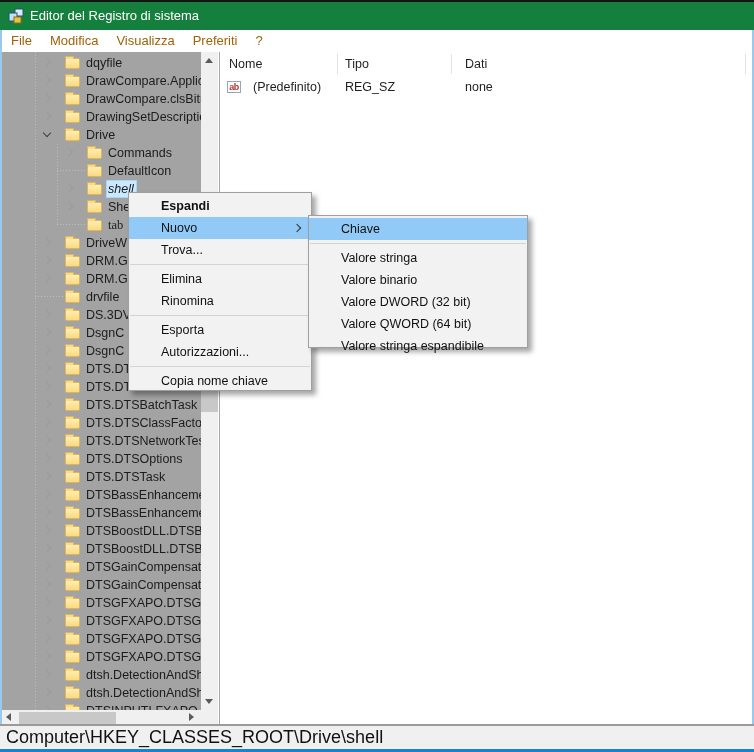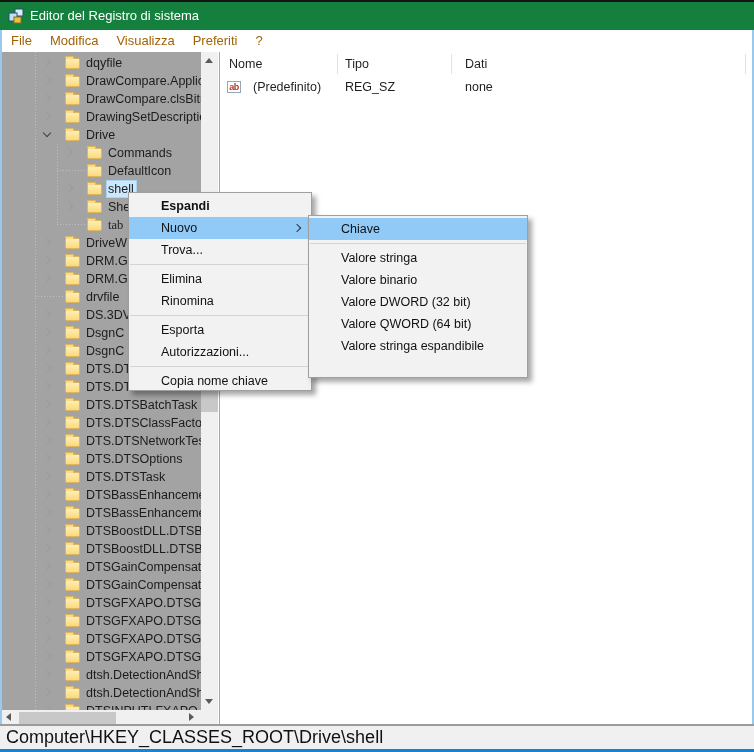--- a/index.html
+++ b/index.html
@@ -31,21 +31,21 @@
   .chev.closed{border-top:1.4px solid #9b9b9b;border-right:1.4px solid #9b9b9b;transform:rotate(45deg);}
   .chev.open{border-top:1.6px solid #3f3f3f;border-right:1.6px solid #3f3f3f;transform:rotate(135deg);top:4px;}
   .lvl1 .chev{left:43px;} .lvl2 .chev{left:65px;}
   .stub{position:absolute;top:8px;height:1px;background:repeating-linear-gradient(90deg,#bfbfbf 0 1px,transparent 1px 3px);}
   .lvl1 .stub{left:34px;width:28px;} .lvl2 .stub{left:56px;width:28px;}
   .folder{position:absolute;top:4px;width:15px;height:11px;background:linear-gradient(180deg,#ffeeb3,#fada7e);border:1px solid #e0b65b;border-radius:1.5px;box-sizing:border-box;}
   .folder:before{content:'';position:absolute;top:-3px;left:-1px;width:7px;height:2px;background:#f7dc8e;border:1px solid #e0b65b;border-bottom:none;border-radius:1px 1px 0 0;}
   .lvl1 .folder{left:64px;} .lvl2 .folder{left:86px;}
   .tlabel{position:absolute;top:0;padding:0 3px 0 2px;}
   .lvl1 .tlabel{left:83px;} .lvl2 .tlabel{left:105px;}
-  .sel .tlabel{background:#cce8ff;box-shadow:0 0 0 1px #a9d6f5 inset;}
+  .sel .tlabel{background:#cce8ff;box-shadow:0 0 0 1px #a9d6f5 inset;font-style:italic;}
 
   
   .vscroll{position:absolute;left:200px;top:0;width:17px;height:658px;background:#f0f0f0;}
   .hscroll{position:absolute;left:0;top:658px;width:217px;height:16px;background:#f0f0f0;}
   .sbtn{position:absolute;}
   .tri{position:absolute;width:0;height:0;}
   .tri.up{left:4px;top:6px;border-left:4px solid transparent;border-right:4px solid transparent;border-bottom:5px solid #5a5a5a;}
   .tri.down{left:4px;top:6px;border-left:4px solid transparent;border-right:4px solid transparent;border-top:5px solid #5a5a5a;}
   .tri.left{left:5px;top:3px;border-top:4px solid transparent;border-bottom:4px solid transparent;border-right:5px solid #5a5a5a;}
   .tri.right{left:6px;top:3px;border-top:4px solid transparent;border-bottom:4px solid transparent;border-left:5px solid #5a5a5a;}
@@ -59,21 +59,21 @@
   .hc0{left:8px;} .hc1{left:124px;} .hc2{left:244px;}
   .hsep{position:absolute;top:2px;height:20px;width:1px;background:#e2e2e2;}
   .hs0{left:116px;} .hs1{left:230px;} .hs2{left:524px;}
   .lrow{position:absolute;left:0;top:26px;width:100%;height:18px;line-height:18px;}
   .abicon{position:absolute;left:6px;top:3px;width:14px;height:12px;background:#fff;border:1px solid #97a6b5;box-sizing:border-box;font-size:9px;font-weight:bold;color:#b0382e;line-height:10px;text-align:center;letter-spacing:-0.5px;}
   .lc-name{position:absolute;left:32px;} .lc-type{position:absolute;left:124px;} .lc-data{position:absolute;left:244px;}
 
   
   .cmenu{position:absolute;background:#f2f2f2;border:1px solid #9f9f9f;box-shadow:4px 4px 5px rgba(0,0,0,.35);box-sizing:border-box;padding-top:2px;font-size:12.5px;color:#111;}
   #contextmenu{left:128px;top:192px;width:184px;height:199px;z-index:30;}
-  #submenu{left:308px;top:215px;width:220px;height:163px;z-index:31;}
+  #submenu{left:308px;top:215px;width:220px;height:133px;z-index:31;}
   .mi{position:relative;height:22px;line-height:22px;padding-left:32px;white-space:nowrap;}
   .mi.bold{font-weight:bold;}
   .mi.hl{background:#91c9f7;}
   .msep{height:1px;background:#d4d4d4;margin:3px 1px;}
   .subarrow{position:absolute;right:11px;top:8px;width:5px;height:5px;border-top:1.3px solid #333;border-right:1.3px solid #333;transform:rotate(45deg);}
 
   
   .statusbar{position:absolute;left:0;top:724px;width:754px;height:25px;background:#f0f0f0;border-top:2px solid #9b9b9b;box-sizing:border-box;z-index:7;}
   .statusbar .path{position:absolute;left:6px;top:0;line-height:22px;font-size:18px;color:#111;}
 </style>

